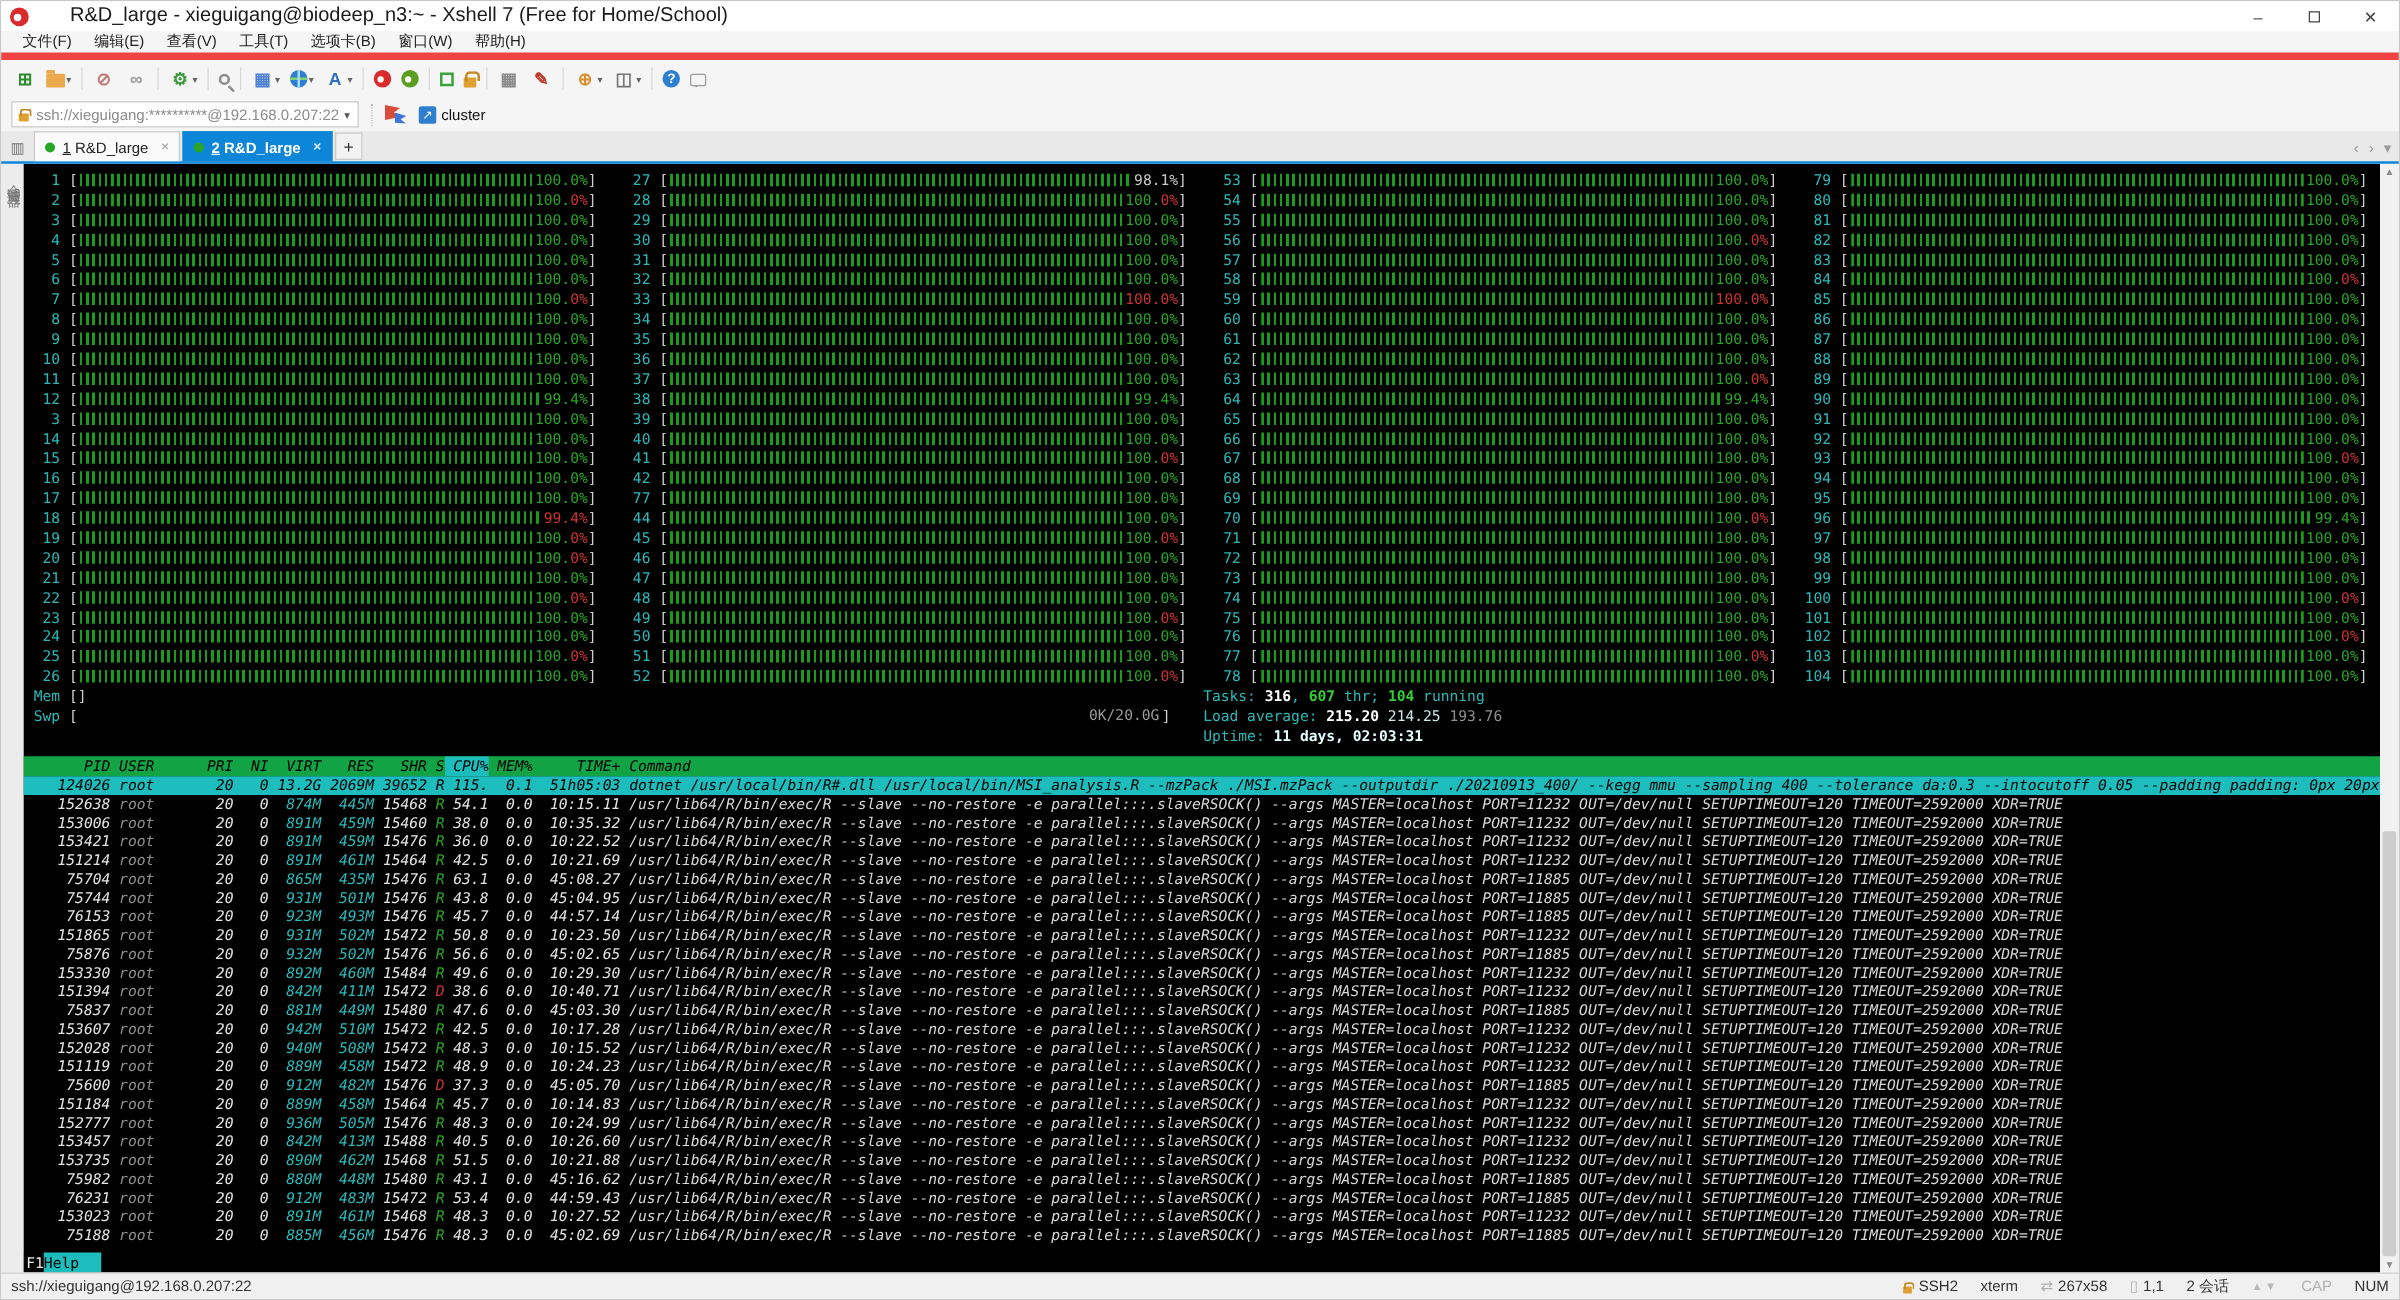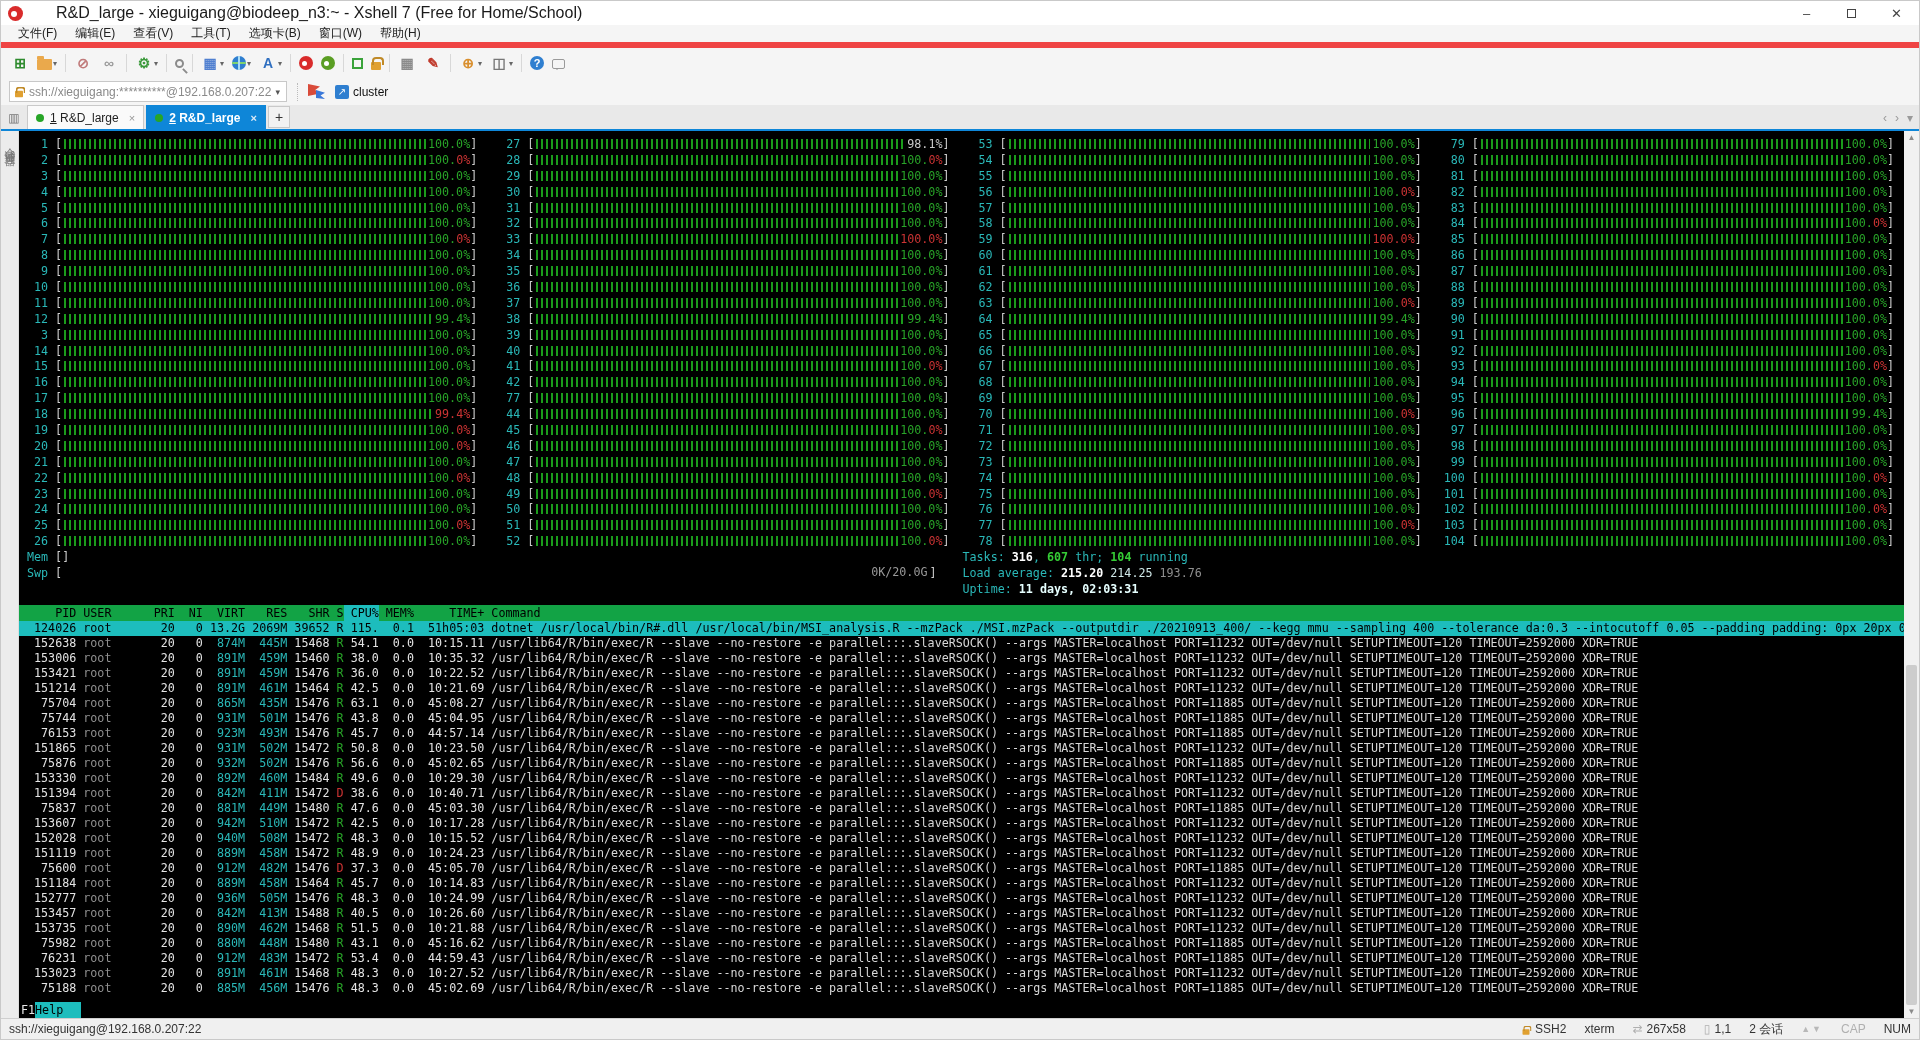--- a/index.html
+++ b/index.html
@@ -101,21 +101,21 @@
   .membar { flex:1; height:10px; margin:0 2px; position:relative; display:flex; align-items:stretch; }
   .memseg { height:100%; }
   .memtext { position:absolute; right:0; top:-3px; color:#9a9a9a; }
   .infoline { height:15.9px; display:flex; align-items:center; white-space:pre; }
   .cy { color:var(--cy); } .wb { color:#fff; font-weight:bold; }
   .gb { color:#35cc35; font-weight:bold; } .gy { color:#8f8f8f; }
   .wt { color:#cfe7e7; } .cb { color:#e6ffff; font-weight:bold; }
 
   
   .ptable { margin-top:8px; margin-left:-8px; margin-right:-10px; }
-  .prow { display:flex; height:15px; line-height:15px; white-space:pre; overflow:hidden; padding-left:8px; }
+  .prow { display:flex; height:15px; line-height:15px; white-space:pre; overflow:hidden; padding-left:20px;font-style:italic; }
   .prow.header { background:var(--hdr); color:#000; height:16px; line-height:16px; }
   .prow.header .c-cpu { background:var(--sel); }
   .prow.selected { background:var(--sel); color:#000; }
   .prow.selected span { color:#000 !important; }
   .c-pid { width:7ch; text-align:right; flex-shrink:0; color:#e4e4e4; }
   .c-user { width:9ch; padding-left:1ch; flex-shrink:0; color:#8f8f8f; }
   .c-pri { width:5ch; text-align:right; flex-shrink:0; color:#e4e4e4; }
   .c-ni { width:4ch; text-align:right; flex-shrink:0; color:#e4e4e4; }
   .c-virt,.c-res { width:6ch; text-align:right; flex-shrink:0; color:var(--cy); }
   .c-shr { width:6ch; text-align:right; flex-shrink:0; color:#e4e4e4; }

